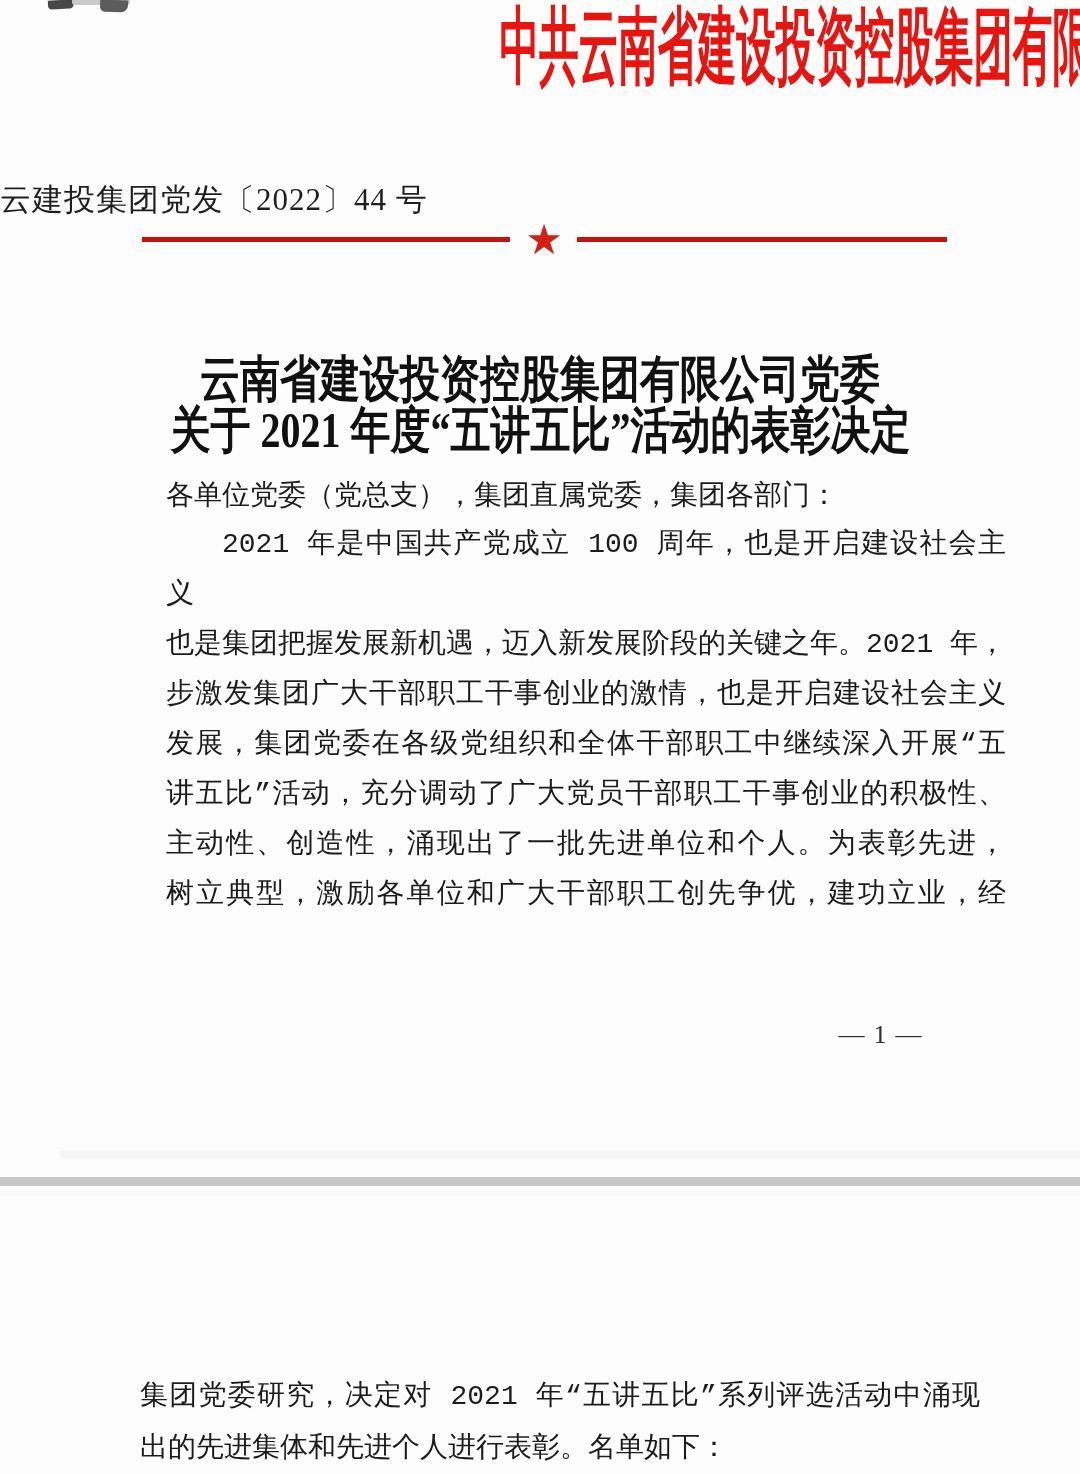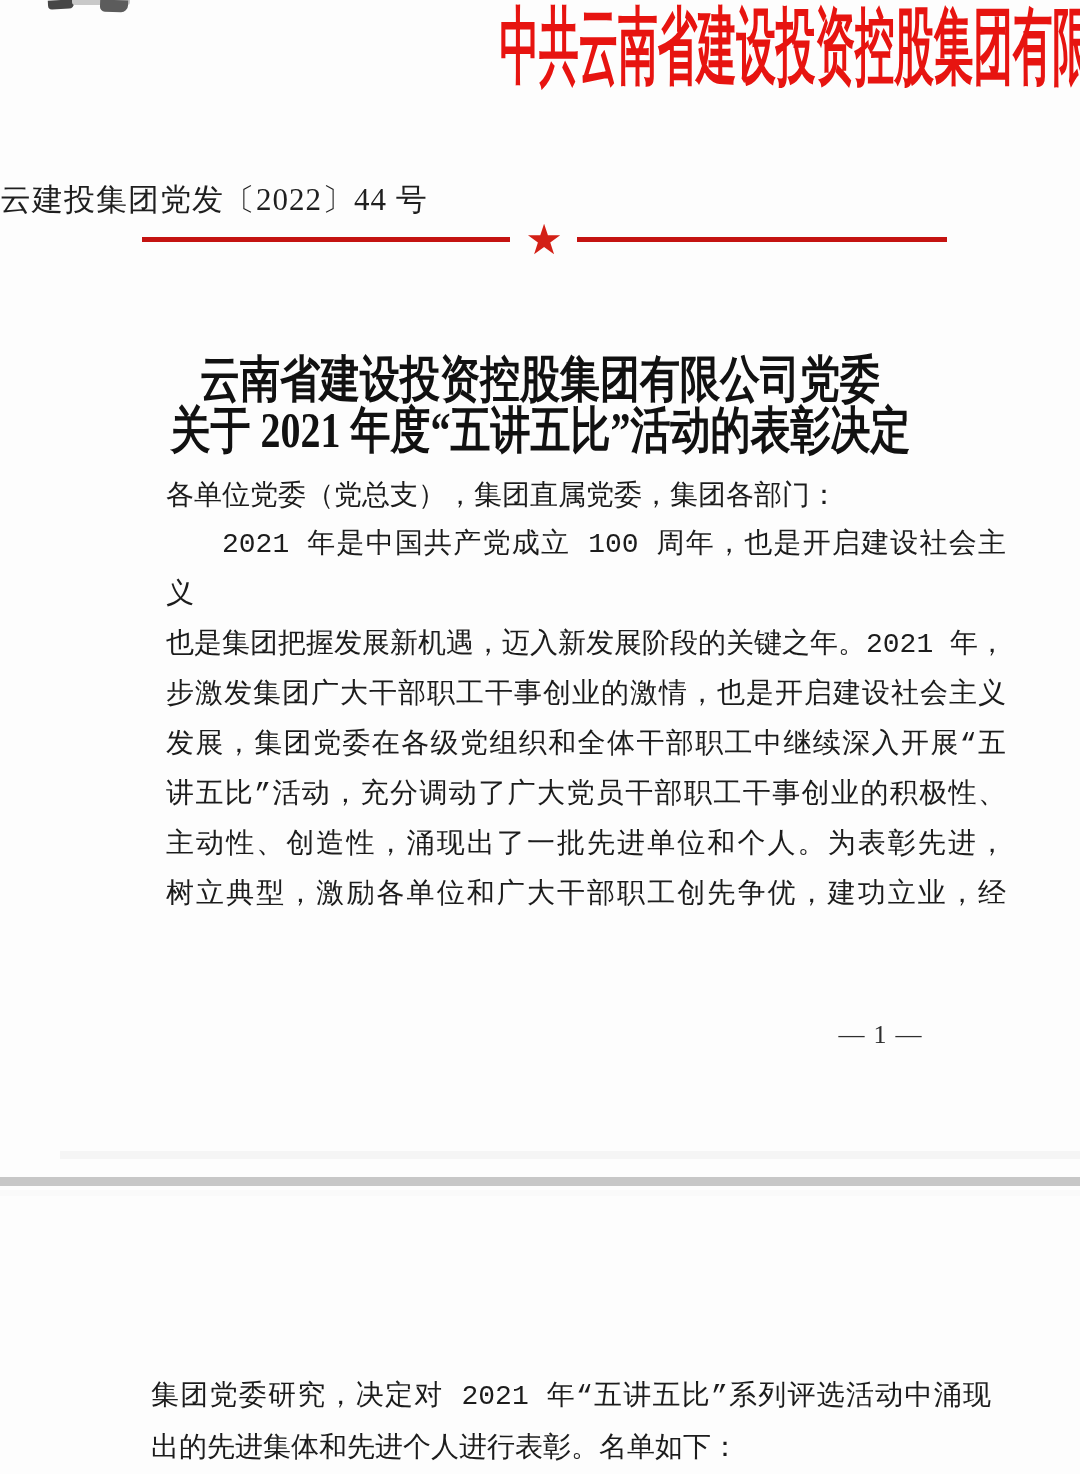--- a/index.html
+++ b/index.html
@@ -55,21 +55,21 @@
     position:absolute;top:1020px;left:823px;width:114px;
     display:flex;justify-content:center;align-items:center;gap:9px;
     font-size:26px;line-height:30px;color:#2e2e2e;
   }
   .pn-dash{letter-spacing:0;}
 
   .divider-light{position:absolute;top:1151px;left:60px;width:1020px;height:8px;background:#f5f5f5;}
   .divider{position:absolute;top:1177px;left:0;width:1080px;height:9px;background:var(--divider);}
   .divider-below{position:absolute;top:1190px;left:0;width:1080px;height:6px;background:#fafafa;}
 
-  .continuation{position:absolute;top:1372px;left:140px;width:840px;font-size:28px;line-height:50px;margin-left:11px;}
+  .continuation{position:absolute;top:1372px;left:140px;width:840px;font-size:28px;line-height:50px;}
 </style>
 </head>
 <body>
 
 <div class="page">
 
   <div class="smudge-a"></div>
   <div class="smudge-b"></div>
   <div class="smudge-c"></div>
 

